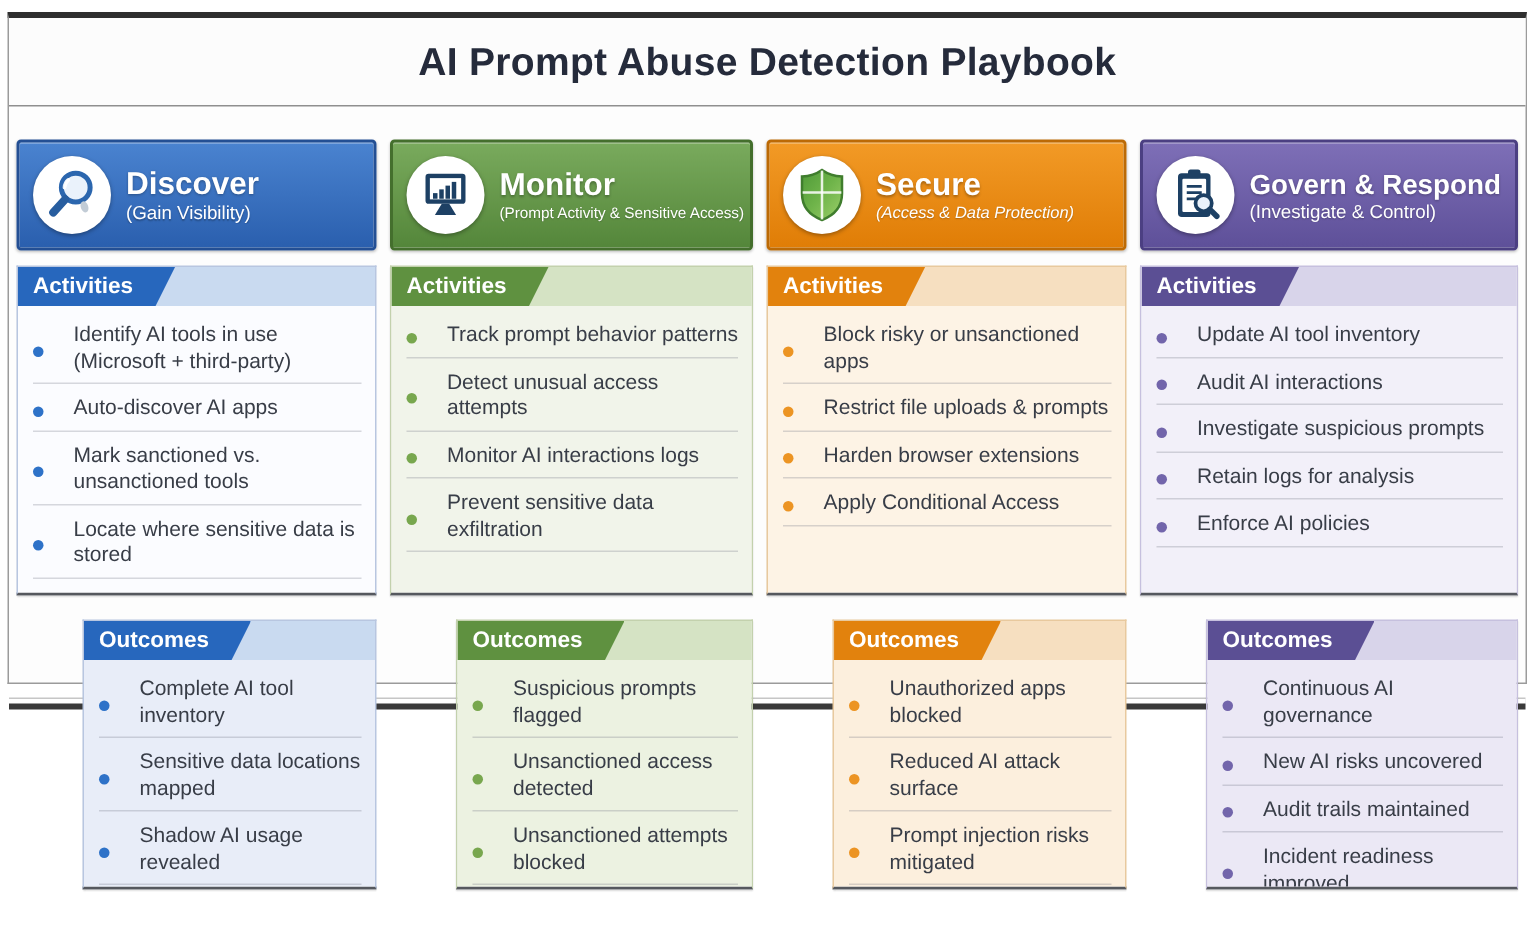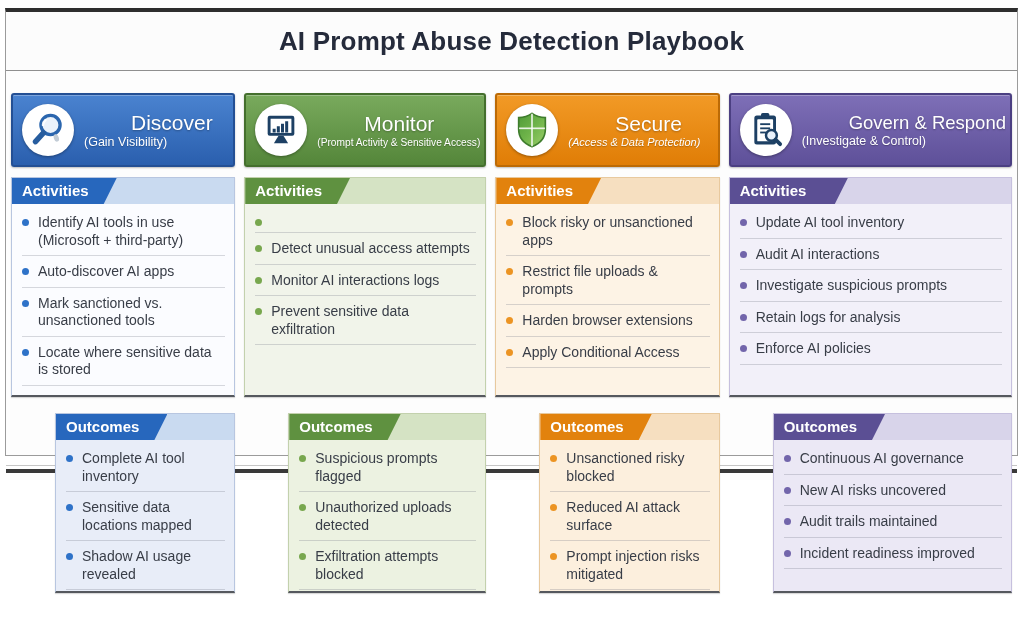--- a/index.html
+++ b/index.html
@@ -10,35 +10,35 @@
   .title-bar h1 { margin:0; font-size:26px; font-weight:bold; color:#252b3b; letter-spacing:.2px; }
   .columns { display:grid; grid-template-columns:1fr 1fr 1fr 1.05fr; gap:9px; padding:22px 5px 0 5px; }
 
   .column { display:flex; flex-direction:column; }
   .col-header { height:74px; border-radius:3px; display:flex; align-items:center; gap:10px; padding:0 4px 0 9px; box-sizing:border-box;
     background:linear-gradient(180deg, var(--header-top), var(--header-bottom));
     border:2px solid var(--header-border); box-shadow:inset 0 1px 0 rgba(255,255,255,.28), 0 1px 2px rgba(0,0,0,.25); }
   .icon-circle { width:52px; height:52px; min-width:52px; border-radius:50%; background:#fff; display:flex; align-items:center; justify-content:center; box-shadow:0 1px 3px rgba(0,0,0,.35); }
   .icon-circle svg { width:40px; height:40px; display:block; }
   .head-text { display:flex; flex-direction:column; overflow:hidden; }
-  .col-name { color:#fff; font-size:21px; font-weight:normal; line-height:1.15; text-shadow:0 1px 2px rgba(0,0,0,.3); white-space:nowrap;margin-left:47px; }
+  .col-name { color:#fff; font-size:21px; font-weight:bold; line-height:1.15; text-shadow:0 1px 2px rgba(0,0,0,.3); white-space:nowrap; }
   .col-name.long { font-size:18.5px; }
   .col-sub { color:#fff; font-size:12.5px; white-space:nowrap; text-shadow:0 1px 1px rgba(0,0,0,.25); }
   .col-sub.mid { font-size:11px;font-style:italic; }
   .col-sub.small { font-size:10.2px; }
 
   .box { margin-top:10px; border:1px solid var(--panel-border); border-bottom:2px solid #55585e; box-shadow:0 1px 1px rgba(0,0,0,.15); }
   .box.out { margin-top:16px;margin-left:44px; }
   .bar { background:var(--bar-light); height:26px; display:flex; }
   .bar-label { background:var(--bar); color:#fff; font-weight:bold; font-size:15px; line-height:26px; padding:0 28px 0 10px; min-width:42%; box-sizing:border-box;
     clip-path:polygon(0 0, 100% 0, calc(100% - 13px) 100%, 0 100%); }
   ul.panel { list-style:none; margin:0; padding:3px 9px 0 10px; overflow:hidden; }
   .box.act ul.panel { background:var(--panel-act); height:188px; }
   .box.out ul.panel { background:var(--panel-out); height:148px; }
-  .item { display:flex; align-items:flex-start; gap:9px; padding:7px 0 6px 0; border-bottom:1px solid rgba(115,120,132,.28); font-size:14px; color:#383d47; line-height:1.25; }
+  .item { display:flex; align-items:center; gap:20px; padding:7px 0 6px 0; border-bottom:1px solid rgba(115,120,132,.28); font-size:14px; color:#383d47; line-height:1.25; }
   .dot { width:7px; height:7px; min-width:7px; border-radius:50%; background:var(--bullet); margin-top:5px; }
 
   .bottom-rule { margin:13px 1px 0 1px; height:4px; background:#3a3a3a; box-shadow:0 -3px 0 0 #ffffff, 0 -4px 0 0 #c6c6c6; }
 </style>
 </head>
 <body>
 
 <div class="page">
   <div class="frame">
     <div class="title-bar">
@@ -128,20 +128,21 @@
         <div class="col-sub small">(Prompt Activity &amp; Sensitive Access)</div>
       </div>
     </header>
     <div class="box act">
       <div class="bar">
         <span class="bar-label act-label">Activities</span>
       </div>
       <ul class="panel">
               <li class="item">
                 <span class="dot"></span>
+                <span class="item-text">Track prompt behavior patterns</span>
               </li>
               <li class="item">
                 <span class="dot"></span>
                 <span class="item-text">Detect unusual access attempts</span>
               </li>
               <li class="item">
                 <span class="dot"></span>
                 <span class="item-text">Monitor AI interactions logs</span>
               </li>
               <li class="item">
@@ -154,25 +155,25 @@
       <div class="bar">
         <span class="bar-label out-label">Outcomes</span>
       </div>
       <ul class="panel">
               <li class="item">
                 <span class="dot"></span>
                 <span class="item-text">Suspicious prompts flagged</span>
               </li>
               <li class="item">
                 <span class="dot"></span>
-                <span class="item-text">Unauthorized uploads detected</span>
-              </li>
-              <li class="item">
-                <span class="dot"></span>
-                <span class="item-text">Exfiltration attempts blocked</span>
+                <span class="item-text">Unsanctioned access detected</span>
+              </li>
+              <li class="item">
+                <span class="dot"></span>
+                <span class="item-text">Unsanctioned attempts blocked</span>
               </li>
             </ul>
     </div>
   </section>
         <section class="column" style="--header-top: #f29a26; --header-bottom: #e07d06; --header-border: #bc6a05; --bar: #e2820d; --bar-light: #f6dfc0; --panel-act: #fdf3e5; --panel-out: #fcefdd; --panel-border: #e8c99e; --bullet: #ec9423;">
     <header class="col-header">
       <span class="icon-circle">
               <svg viewBox="0 0 48 48" xmlns="http://www.w3.org/2000/svg">
                 <defs>
                   <linearGradient id="shg1" x1="0" y1="0" x2="1" y2="1">
@@ -214,21 +215,21 @@
               </li>
             </ul>
     </div>
     <div class="box out">
       <div class="bar">
         <span class="bar-label out-label">Outcomes</span>
       </div>
       <ul class="panel">
               <li class="item">
                 <span class="dot"></span>
-                <span class="item-text">Unsanctioned risky blocked</span>
+                <span class="item-text">Unauthorized apps blocked</span>
               </li>
               <li class="item">
                 <span class="dot"></span>
                 <span class="item-text">Reduced AI attack surface</span>
               </li>
               <li class="item">
                 <span class="dot"></span>
                 <span class="item-text">Prompt injection risks mitigated</span>
               </li>
             </ul>

